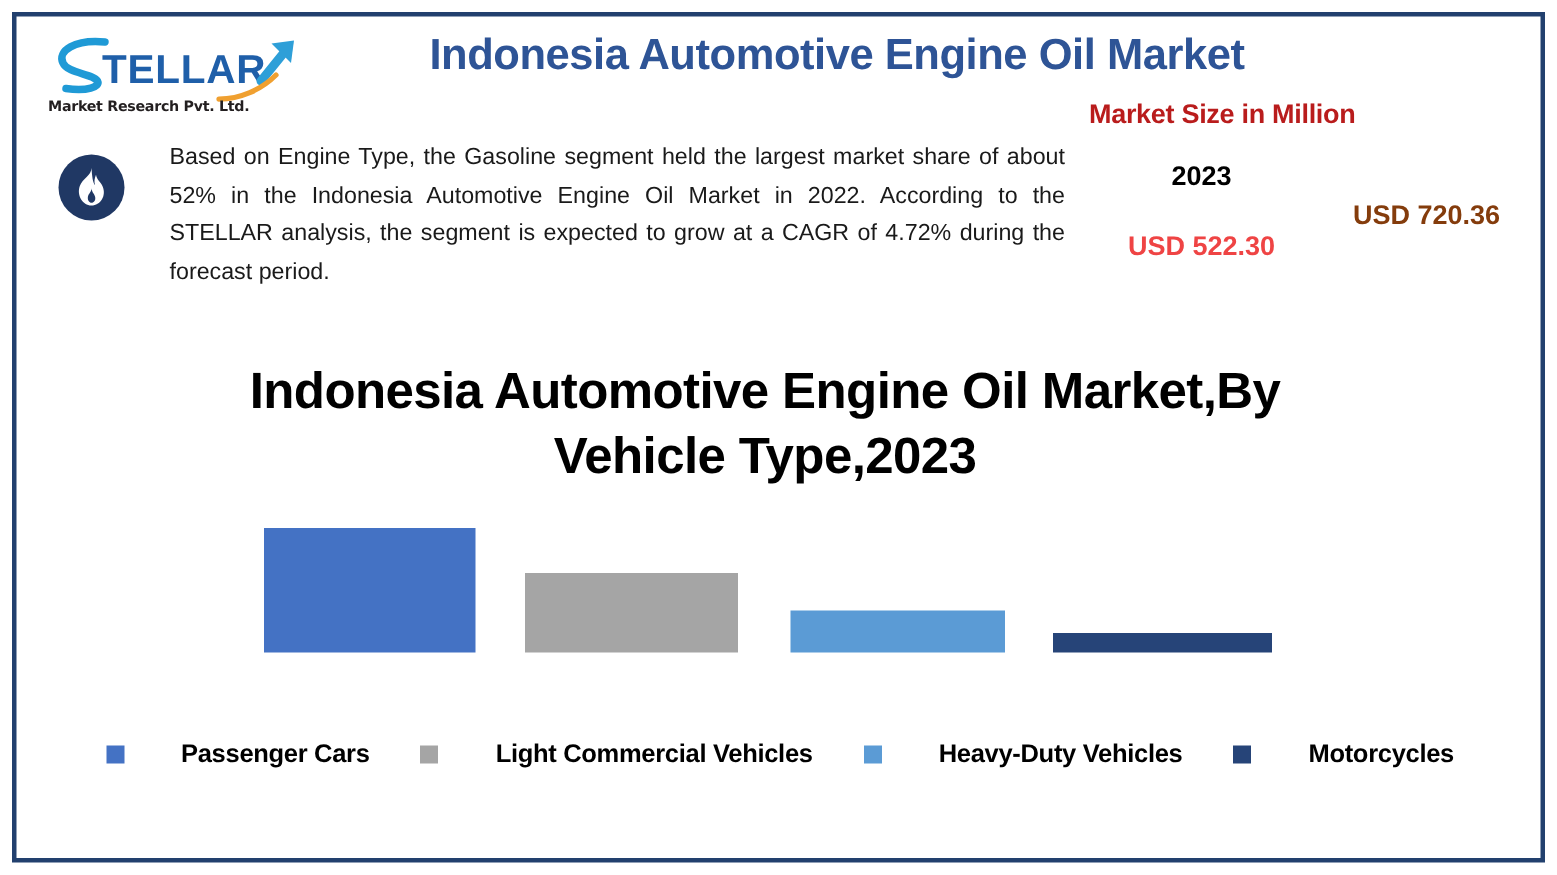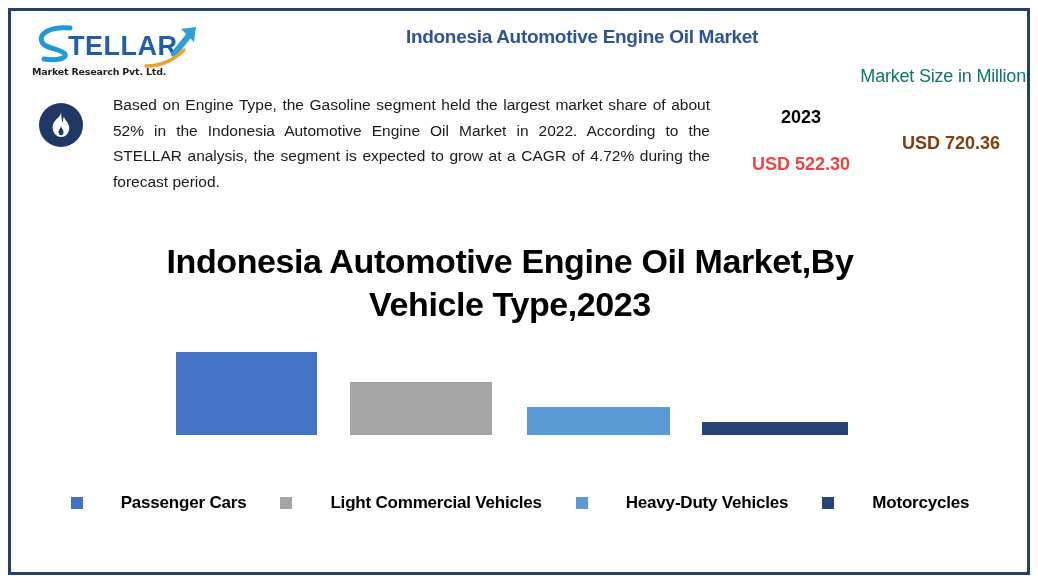--- a/index.html
+++ b/index.html
@@ -47,26 +47,26 @@
     font-family: "DejaVu Sans", sans-serif;
     font-size: 9.5px;
     font-weight: 700;
     color: #231f20;
     letter-spacing: -0.2px;
     white-space: nowrap;
   }
   
   #main-title {
     position: absolute;
-    left: 232px;
+    left: 208px;
     top: 20px;
     width: 700px;
     text-align: center;
     font-family: "Liberation Sans", sans-serif;
-    font-size: 19px;
+    font-size: 29px;
     font-weight: bold;
     color: #2e5496;
     letter-spacing: -0.3px;
     line-height: 34px;
   }
   
   #flame-badge {
     position: absolute;
     left: 39px;
     top: 103px;
@@ -91,24 +91,24 @@
     text-align: justify;
   }
   
   #market-panel {
     position: absolute;
     left: 726px;
     top: 66px;
     width: 300px;
   }
   #market-heading {
-    text-align: right;
+    text-align: left;
     font-size: 18px;
-    font-weight: normal;
-    color: #0f766e;
+    font-weight: bold;
+    color: #b91c1c;
     letter-spacing: -0.2px;
   }
   .market-cols {
     display: flex;
     margin-top: 20px;
   }
   .market-col {
     flex: 1;
     text-align: center;
   }

